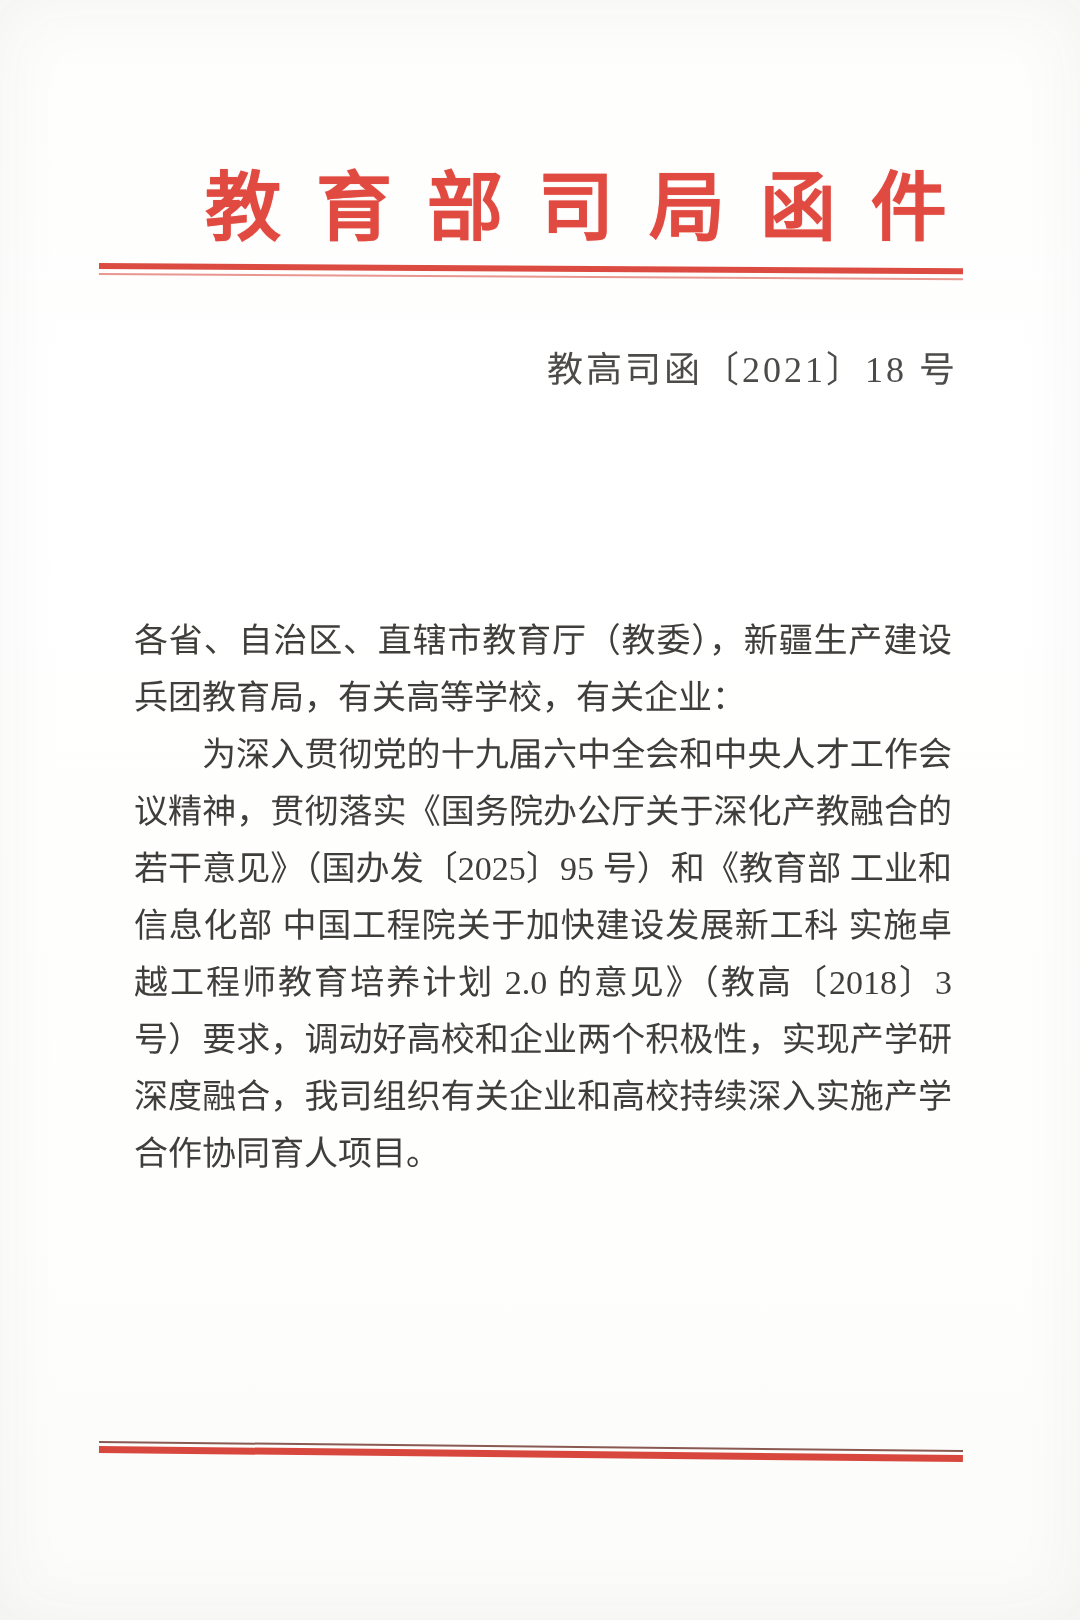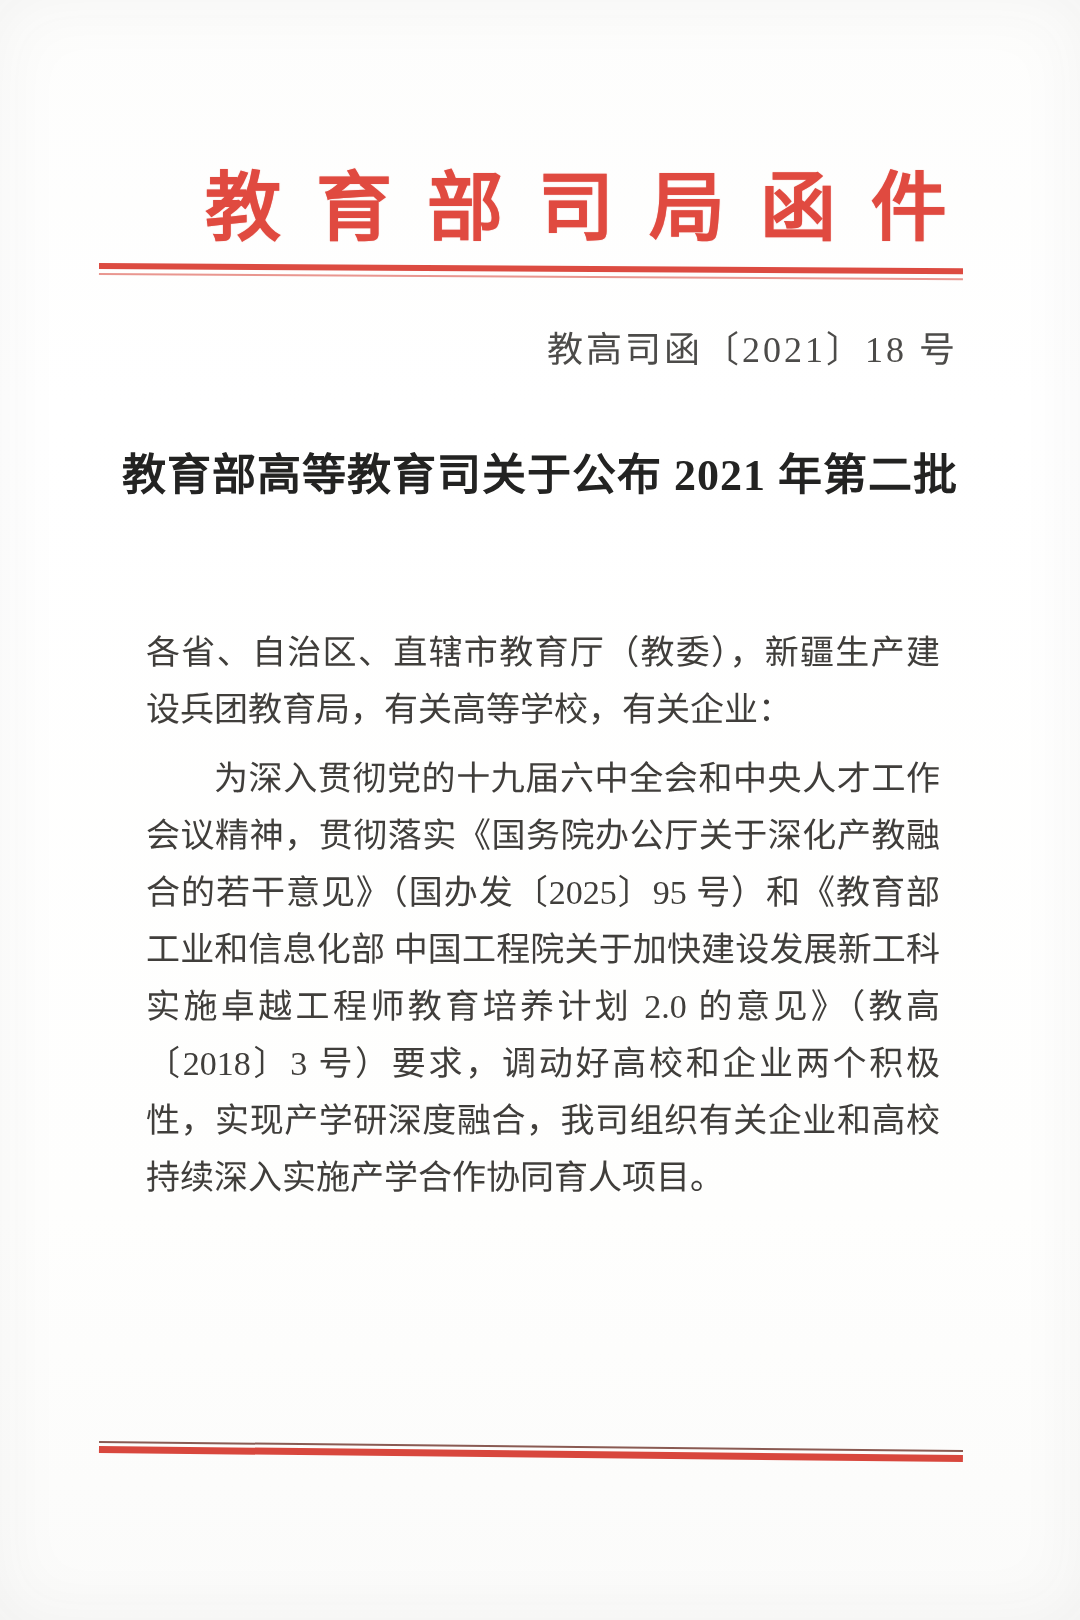--- a/index.html
+++ b/index.html
@@ -40,21 +40,21 @@
     width: 864px;
     transform: rotate(0.35deg);
     transform-origin: left center;
   }
   .rule-top .rule-thick { height: 6px; background: #dc4b41; }
   .rule-top .rule-thin  { height: 2px; background: #e9968f; margin-top: 4px; }
 
   
   .doc-number {
     position: absolute;
-    top: 320px;
+    top: 340px;
     right: 122px;
     font-size: 36px;
     color: #4c4b49;
     letter-spacing: 3px;
     white-space: nowrap;
   }
 
   
   .notice-title {
     position: absolute;
@@ -73,21 +73,21 @@
   .letter-body {
     position: absolute;
     top: 612px;
     left: 134px;
     width: 818px;
     font-size: 34px;
     line-height: 57px;
     color: #403e3b;
     text-align: justify;
   }
-  .letter-body p { margin: 12px; }
+  .letter-body p { margin: 0; }
   .letter-body p.indent { text-indent: 2em; }
 
   
   .rule-bottom {
     position: absolute;
     top: 1441px;
     left: 99px;
     width: 864px;
     transform: rotate(0.6deg);
     transform-origin: left center;
@@ -103,21 +103,20 @@
   <div class="letterhead-title">教育部司局函件</div>
 
   <div class="rule-top">
     <div class="rule-thick"></div>
     <div class="rule-thin"></div>
   </div>
 
   <div class="doc-number">教高司函〔2021〕18 号</div>
 
   <div class="notice-title">
-    <div>教育部高等教育司关于公布 2021 年第二批</div>
   </div>
 
   <div class="letter-body">
       <p class="">各省、自治区、直辖市教育厅（教委），新疆生产建设兵团教育局，有关高等学校，有关企业：</p>
       <p class="indent">为深入贯彻党的十九届六中全会和中央人才工作会议精神，贯彻落实《国务院办公厅关于深化产教融合的若干意见》（国办发〔2025〕95 号）和《教育部 工业和信息化部 中国工程院关于加快建设发展新工科 实施卓越工程师教育培养计划 2.0 的意见》（教高〔2018〕3 号）要求，调动好高校和企业两个积极性，实现产学研深度融合，我司组织有关企业和高校持续深入实施产学合作协同育人项目。</p>
     </div>
 
   <div class="rule-bottom">
     <div class="rule-thin"></div>
     <div class="rule-thick"></div>

